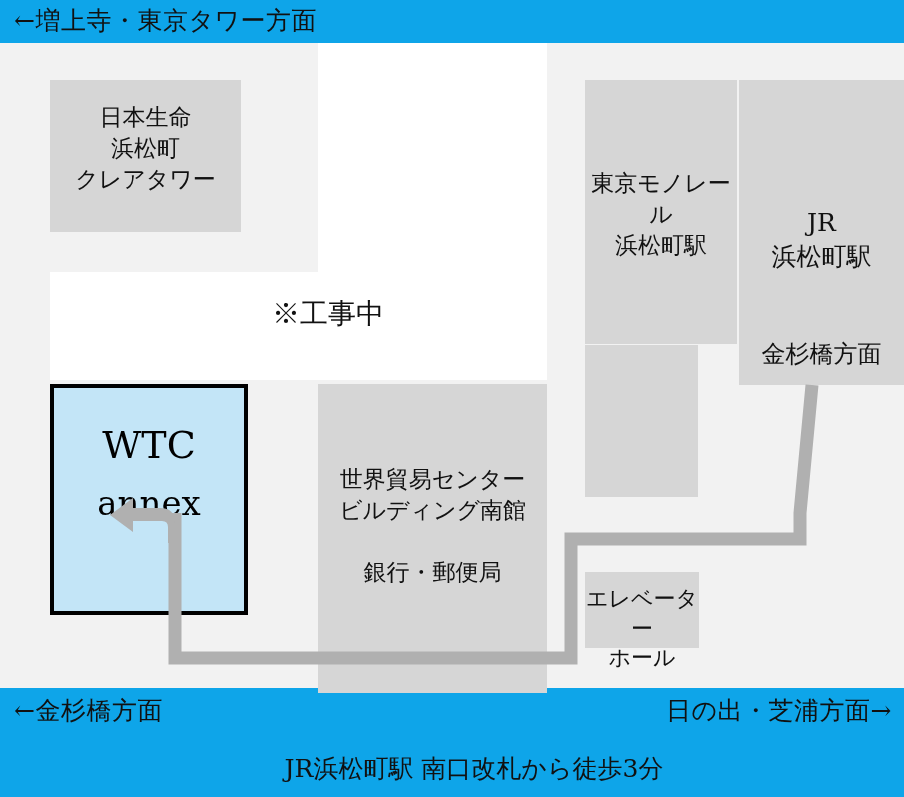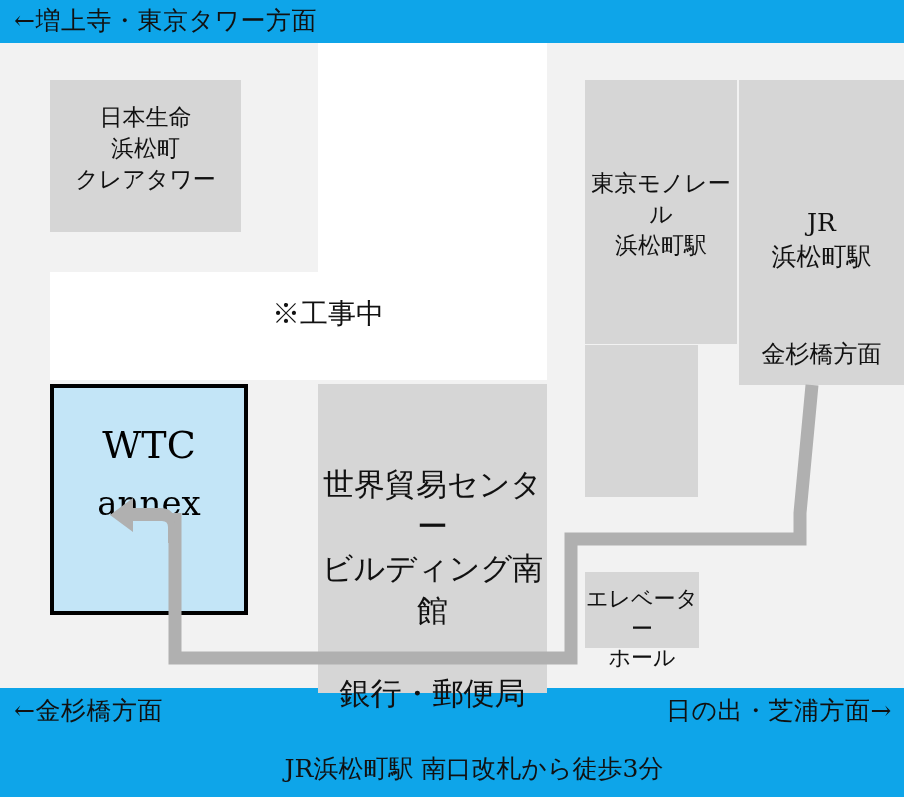--- a/index.html
+++ b/index.html
@@ -76,21 +76,21 @@
 
   .bldg-label {
     position: absolute;
     left: 0; right: 0;
     text-align: center;
     white-space: pre-line;
   }
   #bldg-nissay .bldg-label    { top: 22px;  font-size: 23px; }
   #bldg-monorail .bldg-label  { top: 88px; font-size: 23px; }
   #bldg-jr .bldg-label        { top: 98px;  font-size: 25px; margin-top: 28px; }
-  #bldg-wtc-south .bldg-label { top: 80px;  font-size: 31px; }
+  #bldg-wtc-south .bldg-label { top: 80px;  font-size: 23px; }
   #bldg-elevator .bldg-label  { top: 12px;  font-size: 22px; }
 
   .south-gate-label {
     position: absolute;
     left: 0; right: 0;
     top: 258px;
     text-align: center;
     font-size: 24px;
     color: #111111;
   }

